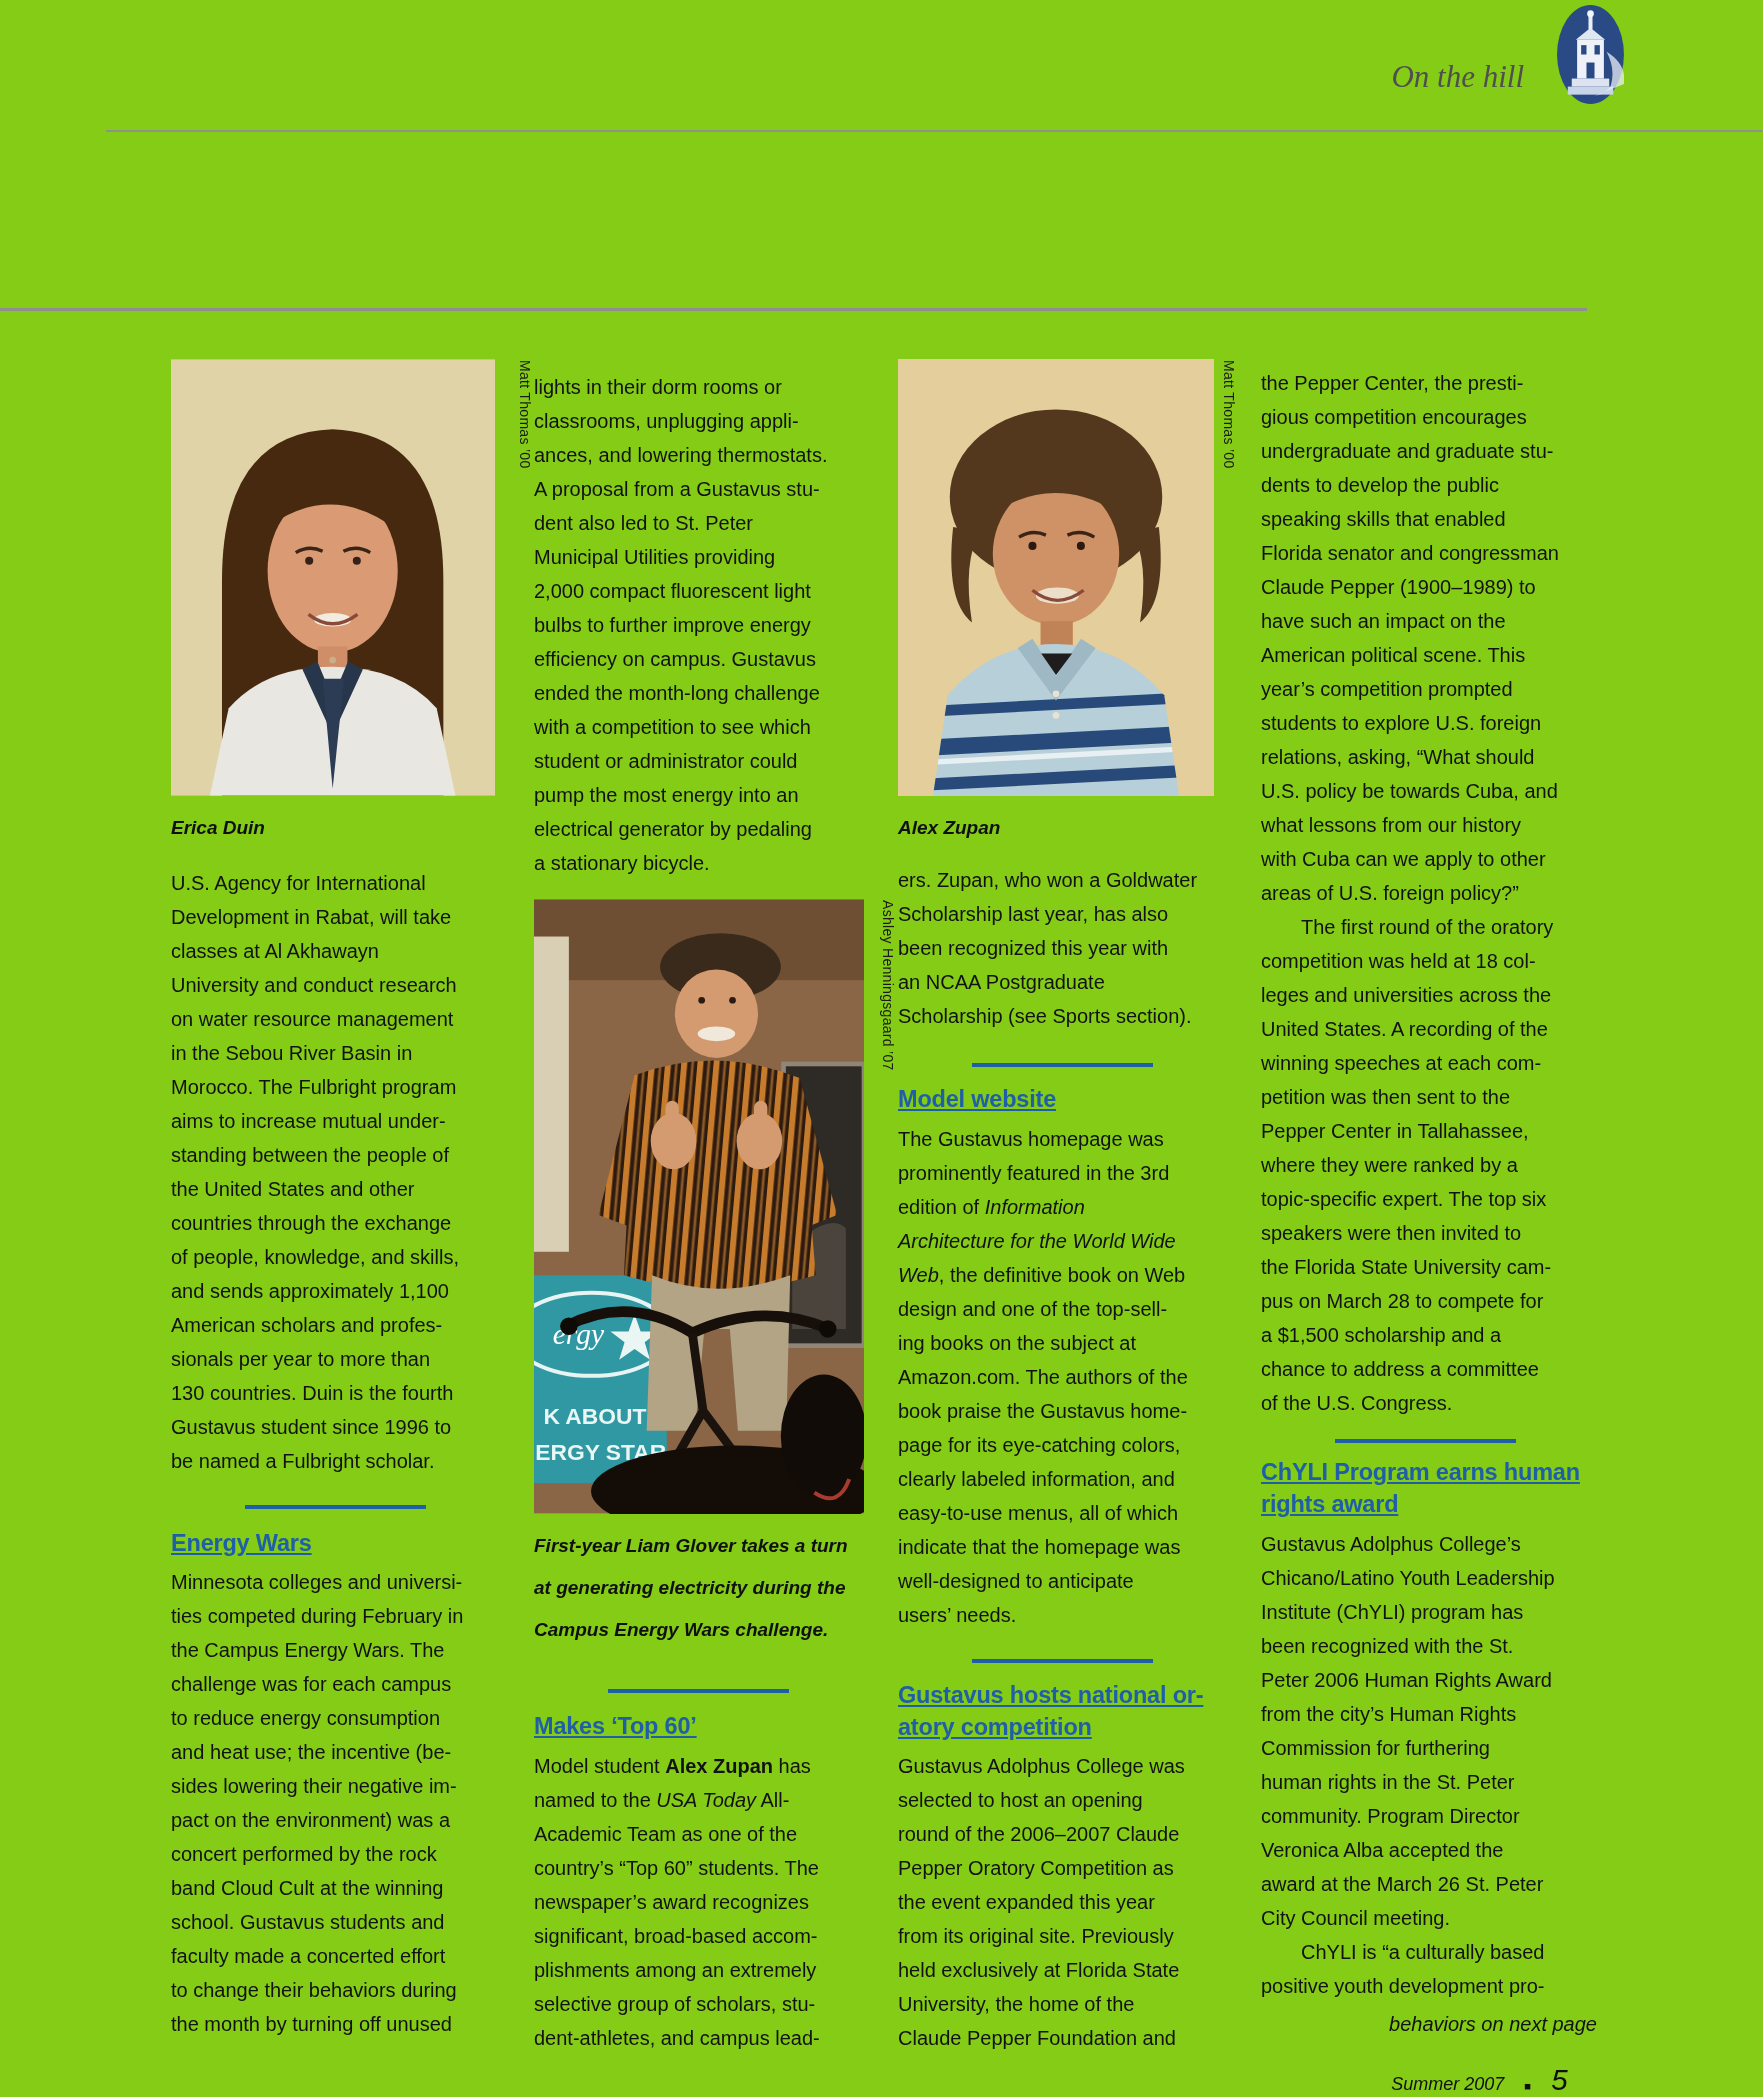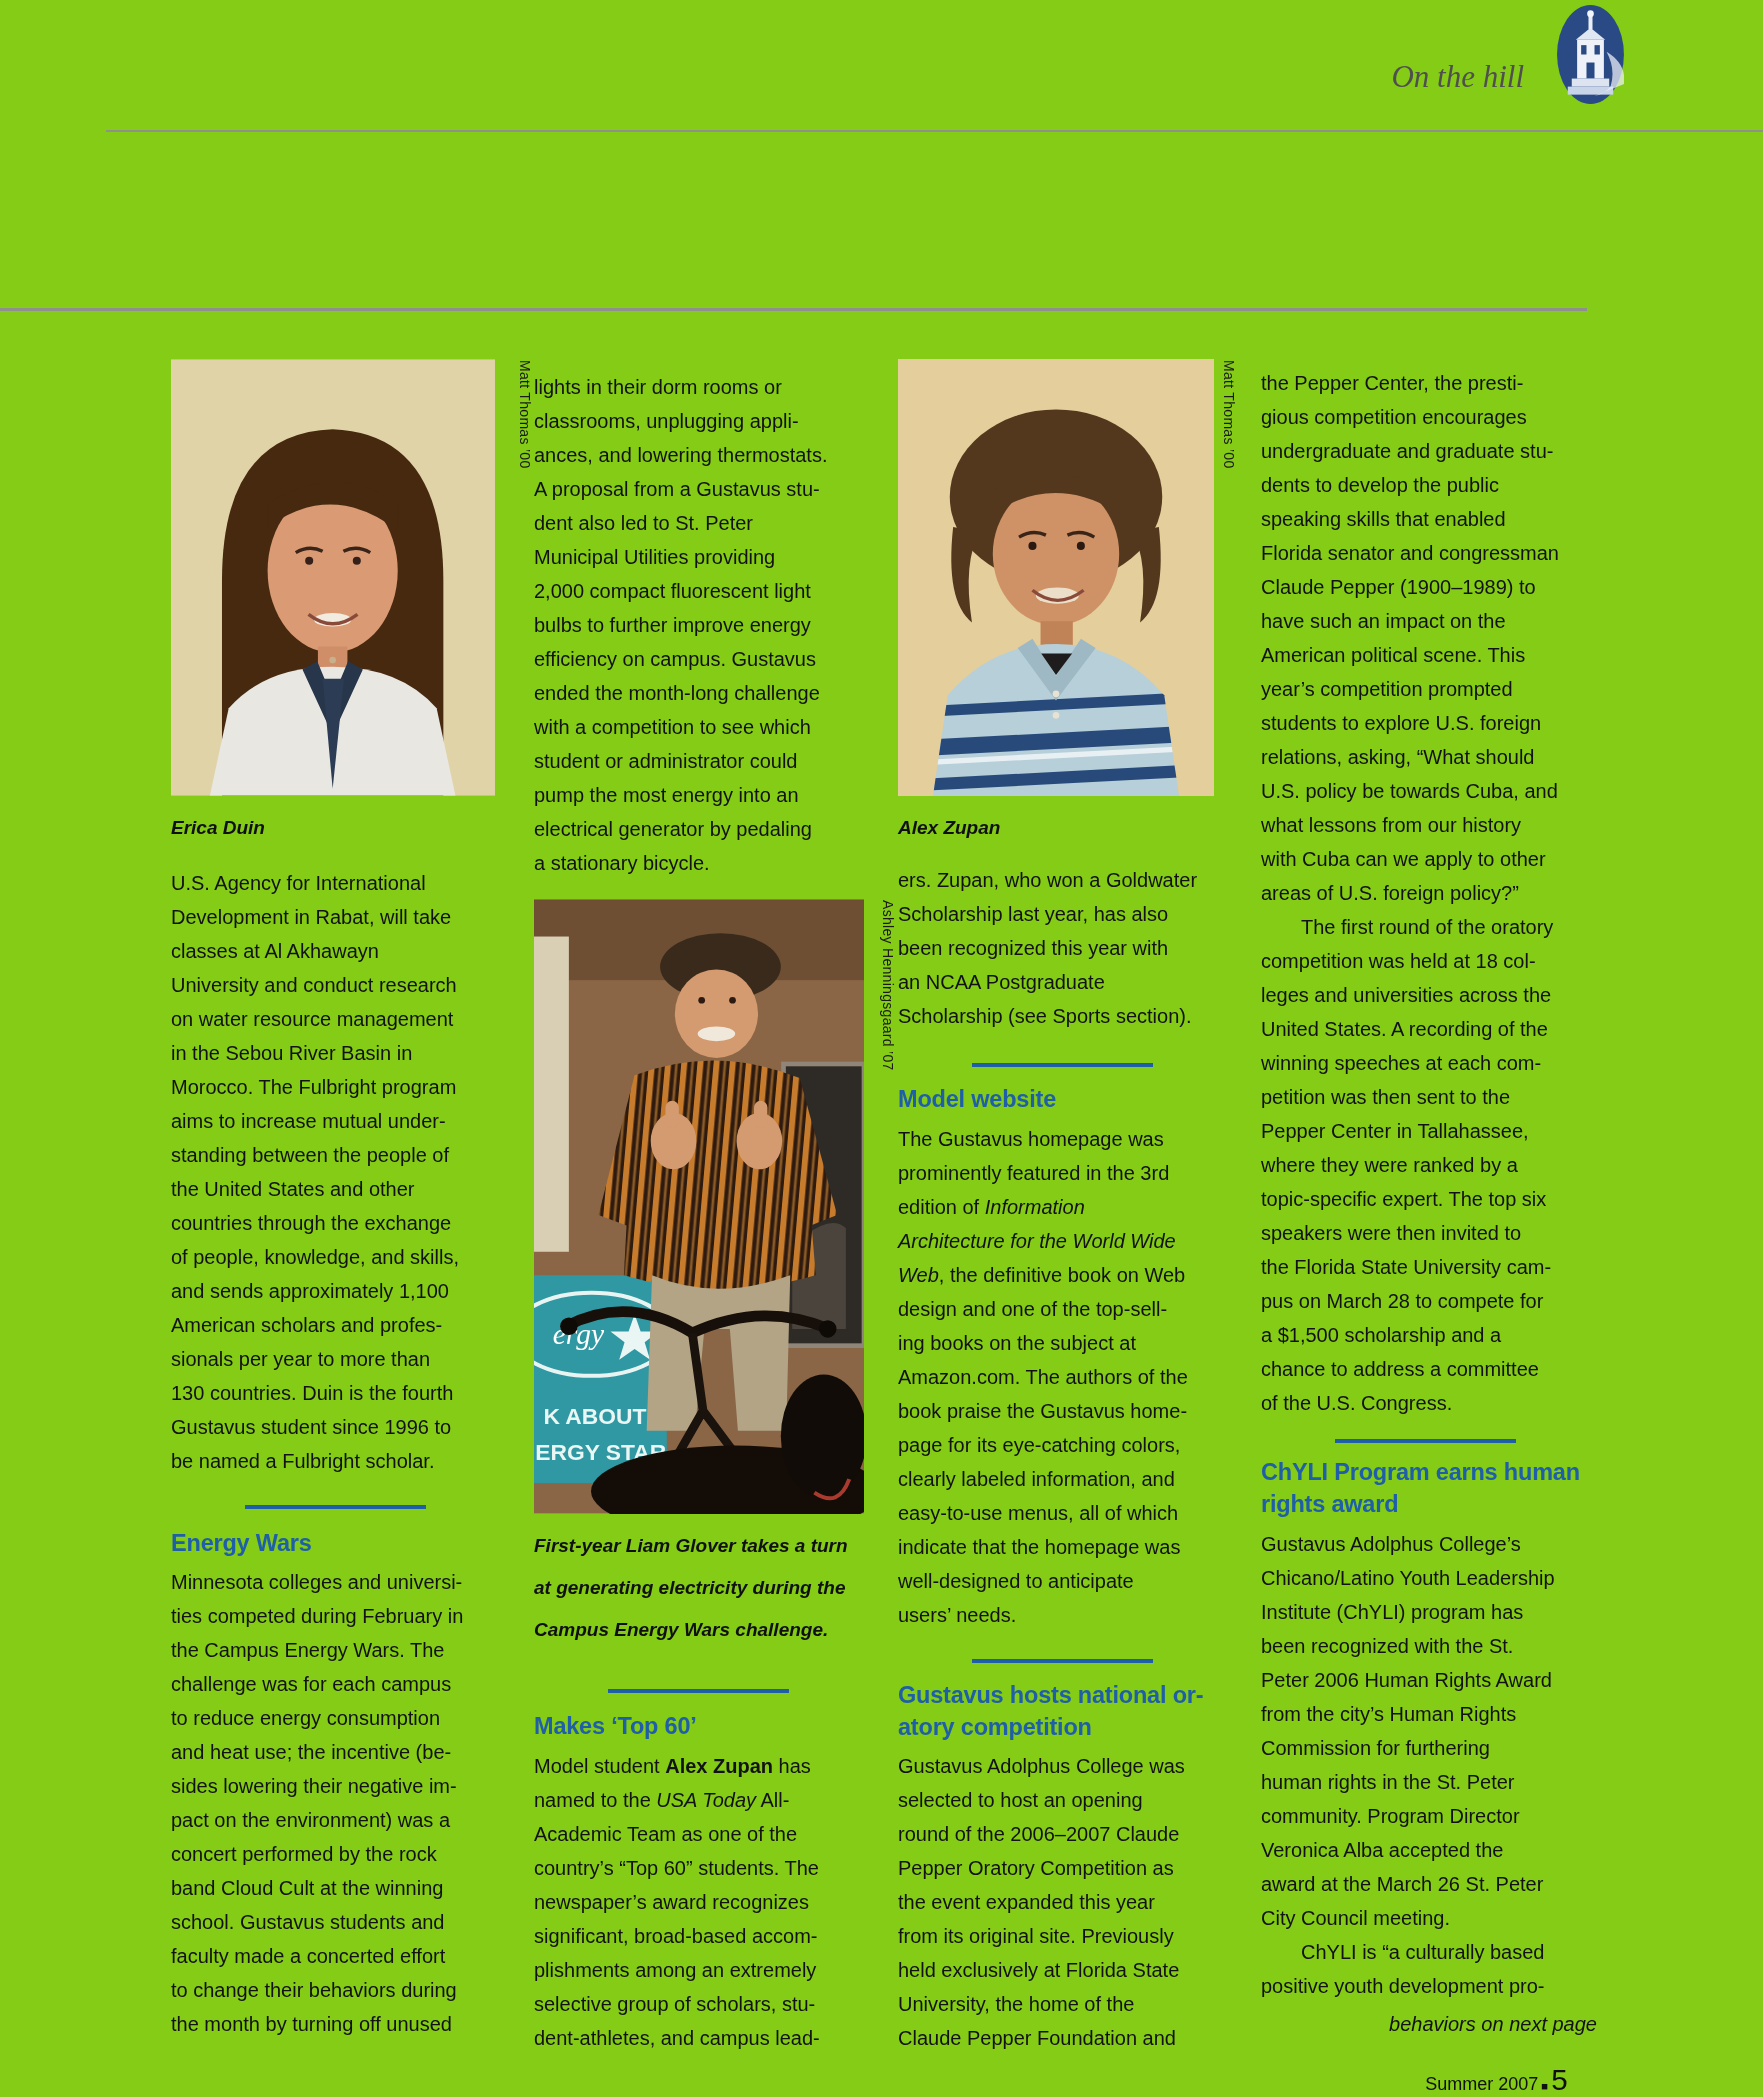--- a/index.html
+++ b/index.html
@@ -23,21 +23,21 @@
 
   .photo-wrap{position:relative;}
   .photo-wrap svg{display:block;}
   .credit{position:absolute;left:calc(100% + 6.7px);top:1.3px;writing-mode:vertical-rl;
         font-size:14px;letter-spacing:0.3px;color:#1a1a1a;white-space:nowrap;}
 
   .body{font-size:20px;line-height:34px;white-space:pre-line;color:#121212;}
   .caption{font-size:19px;line-height:42px;font-weight:bold;font-style:italic;
         white-space:pre;color:#101010;margin-top:10.7px;}
   .heading{font-size:23.5px;line-height:32px;font-weight:bold;color:#1e5fa8;
-        white-space:pre;margin:0;letter-spacing:-0.2px;}
+        white-space:pre;margin:0;letter-spacing:-0.2px;text-decoration:underline;}
   .divider{width:181px;height:4px;background:#1e5fa8;margin-left:74px;}
   .seg-bold{font-weight:bold;}
   .seg-italic{font-style:italic;}
   .col-1 .para-main{margin-top:17.5px;}
   .col-1 .divider{margin-top:27px;}
   .col-1 .heading{margin-top:17.5px;}
   .col-1 .para-energy{margin-top:6.7px;}
 
   .col-2 .photo-wrap{margin-top:19px;}
   .col-2 .divider{margin-top:38px;}
@@ -52,21 +52,21 @@
   .col-3 .heading-oratory{margin-top:16px;}
   .col-3 .para-oratory{margin-top:6.7px;}
 
   .col-4 .divider{margin-top:19px;}
   .col-4 .heading{margin-top:13.4px;}
   .col-4 .para-chyli{margin-top:6.7px;}
   .continued{margin-top:4px;font-size:20px;line-height:34px;font-style:italic;
         text-align:right;color:#121212;}
 
   
-  .footer{position:absolute;top:2063px;right:197px;display:flex;align-items:baseline;gap:3px;}
+  .footer{position:absolute;top:2063px;right:197px;display:flex;align-items:baseline;gap:20px;font-style:italic;}
   .footer-issue{font-size:18px;color:#101010;}
   .footer-bullet{font-size:11.4px;color:#101010;}
   .footer-page{font-size:29.6px;color:#101010;letter-spacing:-0.7px;}
 </style>
 </head>
 <body>
 
 <div class="page">
 
   <div class="header-title">On the hill</div>

